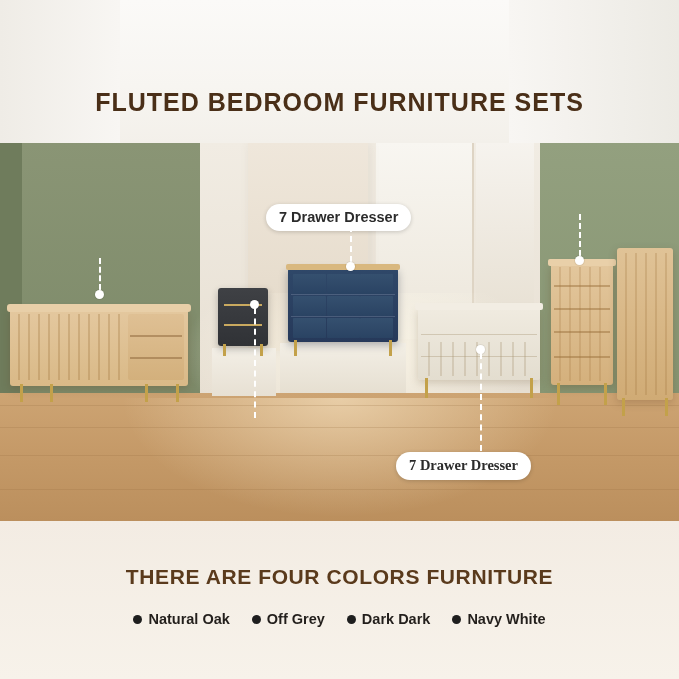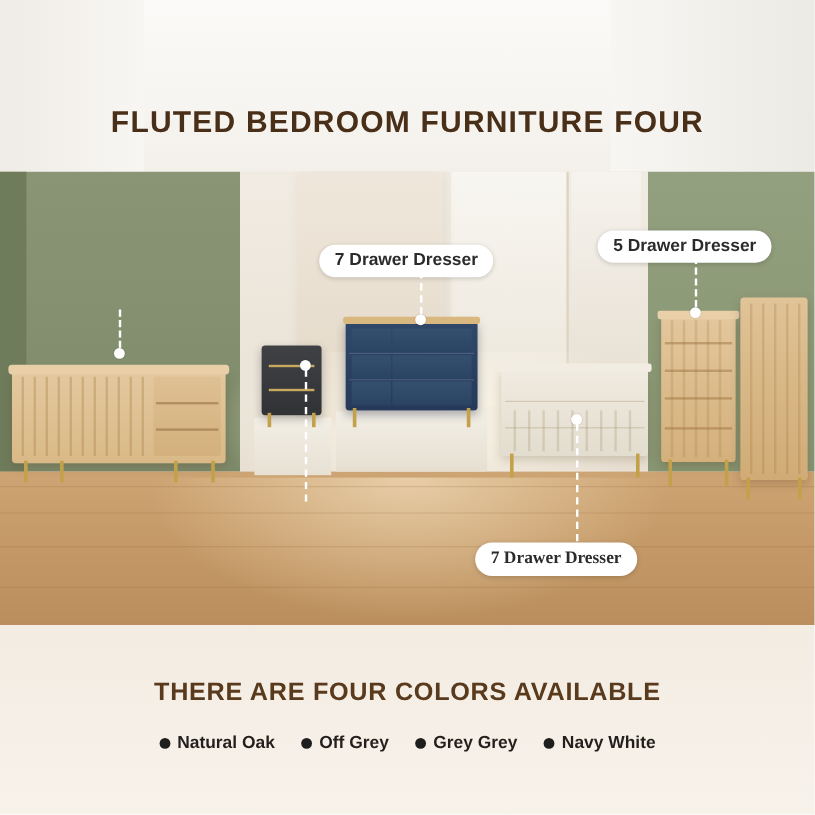--- a/index.html
+++ b/index.html
@@ -263,21 +263,21 @@
 </style>
 </head>
 <body>
 
 <div class="page">
 
   <div class="top-band">
     <div class="soft-1"></div>
     <div class="soft-2"></div>
   </div>
-  <div class="headline">FLUTED BEDROOM FURNITURE FOUR</div>
+  <div class="headline">FLUTED BEDROOM FURNITURE SETS</div>
 
   <div class="scene">
     <div class="wall-back"></div>
     <div class="wall-left"></div>
     <div class="wall-left-2"></div>
     <div class="wall-right"></div>
     <div class="window"></div>
     <div class="window-2"></div>
     <div class="wall-col"></div>
     <div class="glow"></div>
@@ -392,46 +392,45 @@
     </div>
   </div>
 
   <div class="lead" style="left:99px; top:258px; height:32px;"></div>
   <div class="dot" style="left:95px; top:290px;"></div>
 
   <div class="pill" style="left:266px; top:204px;">7 Drawer Dresser</div>
   <div class="lead" style="left:350px; top:226px; height:36px;"></div>
   <div class="dot" style="left:346px; top:262px;"></div>
 
-  <div class="pill" style="left:498px; top:192px;">5 Drawer Dresser</div>
   <div class="lead" style="left:579px; top:214px; height:42px;"></div>
   <div class="dot" style="left:575px; top:256px;"></div>
 
   <div class="dot" style="left:250px; top:300px;"></div>
   <div class="lead" style="left:254px; top:308px; height:110px;"></div>
 
   <div class="dot" style="left:476px; top:345px;"></div>
   <div class="lead" style="left:480px; top:353px; height:98px;"></div>
   <div class="pill" style="left:396px; top:452px;font-family:Liberation Serif, serif;">7 Drawer Dresser</div>
 
   <div class="bottom-band"></div>
-  <div class="sub-headline">THERE ARE FOUR COLORS AVAILABLE</div>
+  <div class="sub-headline">THERE ARE FOUR COLORS FURNITURE</div>
 
   <div class="swatches">
     <div class="swatch">
       <span class="bullet"></span>
       <span class="name">Natural Oak</span>
     </div>
     <div class="swatch">
       <span class="bullet"></span>
       <span class="name">Off Grey</span>
     </div>
     <div class="swatch">
       <span class="bullet"></span>
-      <span class="name">Grey Grey</span>
+      <span class="name">Dark Dark</span>
     </div>
     <div class="swatch">
       <span class="bullet"></span>
       <span class="name">Navy White</span>
     </div>
   </div>
 
 </div>
 
 </body></html>

